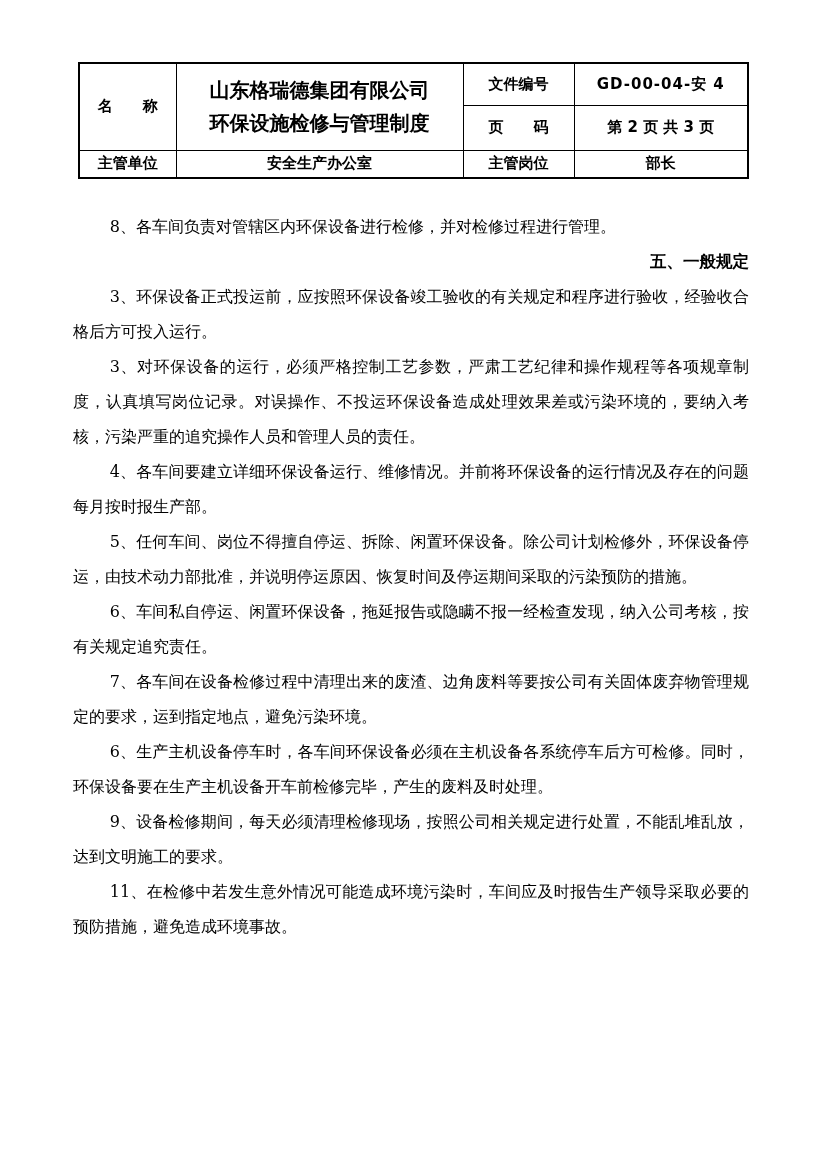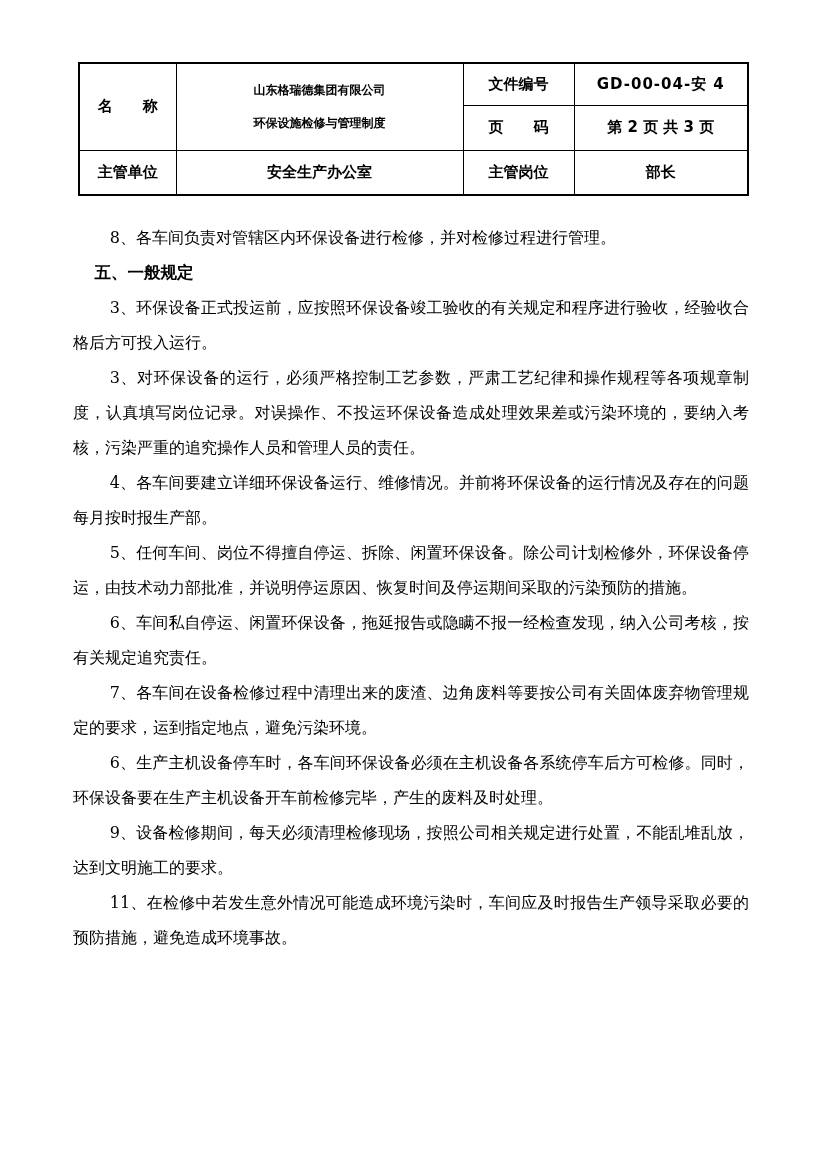--- a/index.html
+++ b/index.html
@@ -32,40 +32,40 @@
     border: 1px solid #000000;
     text-align: center;
     vertical-align: middle;
     font-family: "DejaVu Sans", "Liberation Sans", sans-serif;
     font-weight: bold;
     font-size: 15px;
     padding: 2px 4px;
     overflow: hidden;
     white-space: nowrap;
   }
-  td.title-cell div { line-height: 33px; font-size: 12px; }
+  td.title-cell div { line-height: 33px; font-size: 20px; }
   td.code-cell { letter-spacing: 1px; }
   
   .body-text {
-    margin-top: 24px;
+    margin-top: 30px;
     font-size: 16px;
     line-height: 35px;
     text-align: justify;
   }
   .body-text p {
     text-indent: 2.3em;
     margin: 0;
   }
   .section-heading {
     font-family: "DejaVu Sans", "Liberation Sans", sans-serif;
     font-weight: bold;
     font-size: 16.5px;
     line-height: 35px;
     text-indent: 1.3em;
-    text-align: left;
+    text-align: right;
   }
 </style>
 </head>
 <body>
 
 <div class="page">
   <div class="content">
 
     <table class="header-table">
       <colgroup>
@@ -81,21 +81,21 @@
             <div>山东格瑞德集团有限公司</div>
             <div>环保设施检修与管理制度</div>
           </td>
           <td>文件编号</td>
           <td class="code-cell">GD-00-04-安 4</td>
         </tr>
         <tr style="height:45px">
           <td>页　　码</td>
           <td>第 2 页 共 3 页</td>
         </tr>
-        <tr style="height:45px">
+        <tr style="height:28px">
           <td>主管单位</td>
           <td>安全生产办公室</td>
           <td>主管岗位</td>
           <td>部长</td>
         </tr>
       </tbody>
     </table>
 
     <div class="body-text">
       <p>8、各车间负责对管辖区内环保设备进行检修，并对检修过程进行管理。</p>

